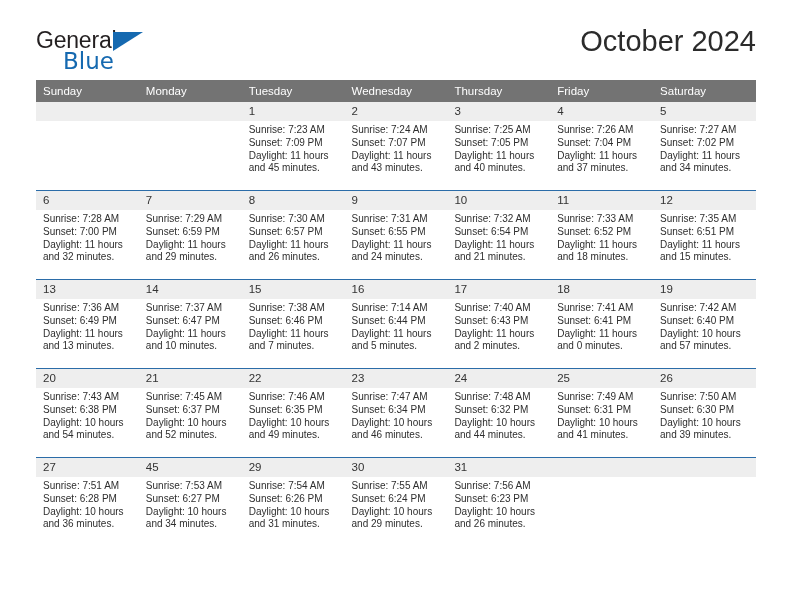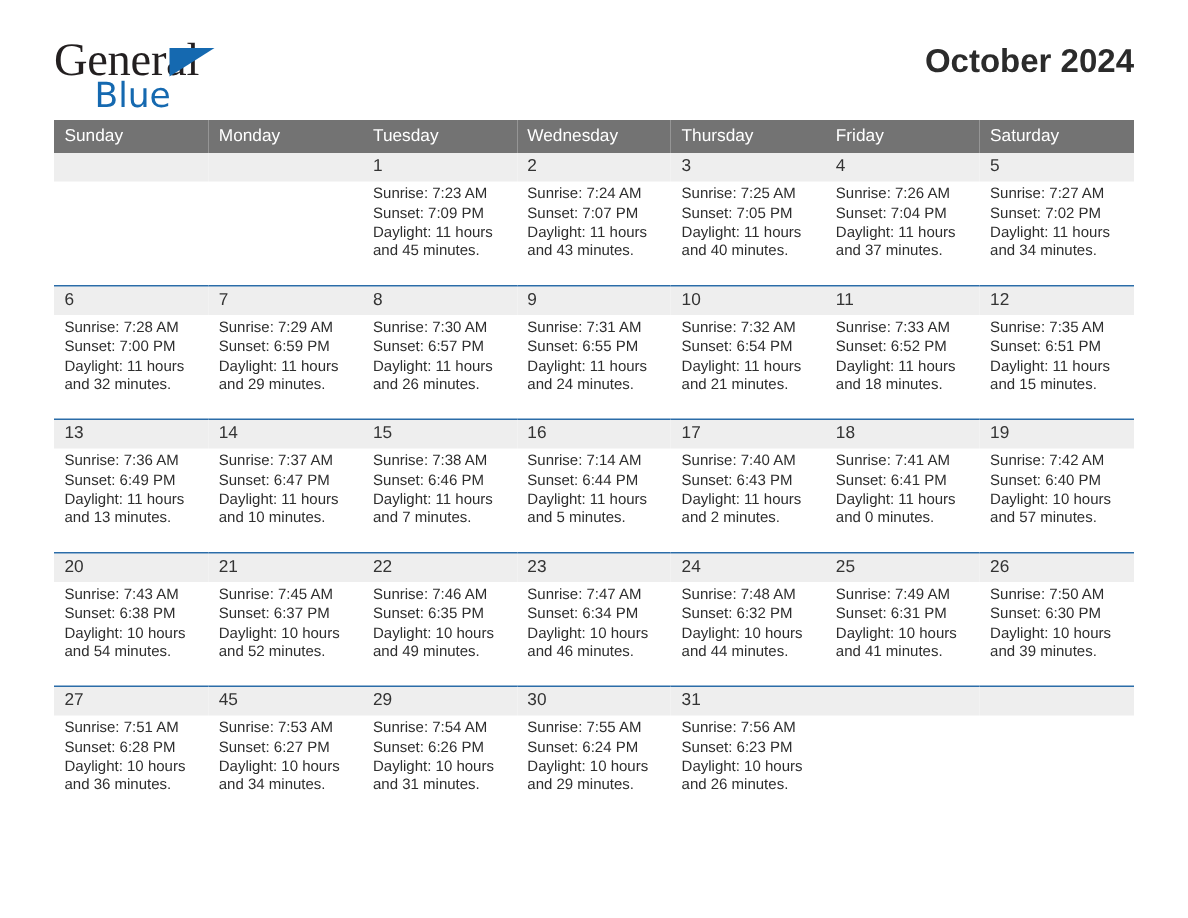--- a/index.html
+++ b/index.html
@@ -30,25 +30,25 @@
     box-sizing: border-box;
   }
   .logo {
     position: absolute;
     left: 0;
     top: 28px;
     width: 180px;
     height: 48px;
   }
   .logo-general {
-    font-size: 31px;
+    font-size: 23px;
     color: #231f20;
     letter-spacing: -0.2px;
     line-height: 24px;
-    font-family: Liberation Serif, serif;
+    font-family: Liberation Sans, sans-serif;
   }
   .logo-blue {
     font-size: 23px;
     color: #1569b0;
     line-height: 24px;
     margin-left: 27px;
     display: block;
     margin-top: -3px;
     font-family: "DejaVu Sans", sans-serif;
   }
@@ -58,22 +58,22 @@
     top: 4px;
     width: 0;
     height: 0;
     border-left: 30px solid #1569b0;
     border-bottom: 19px solid transparent;
   }
   .title-block {
     text-align: right;
   }
   .cal-title {
-    font-size: 22px;
-    font-weight: bold;
+    font-size: 29px;
+    font-weight: normal;
     color: #2b2b2b;
     line-height: 30px;
     margin: 0;
   }
   .cal-sub {
     font-size: 14px;
     color: #2b2b2b;
     line-height: 18px;
     margin: 8px 0 0 0;
   }

